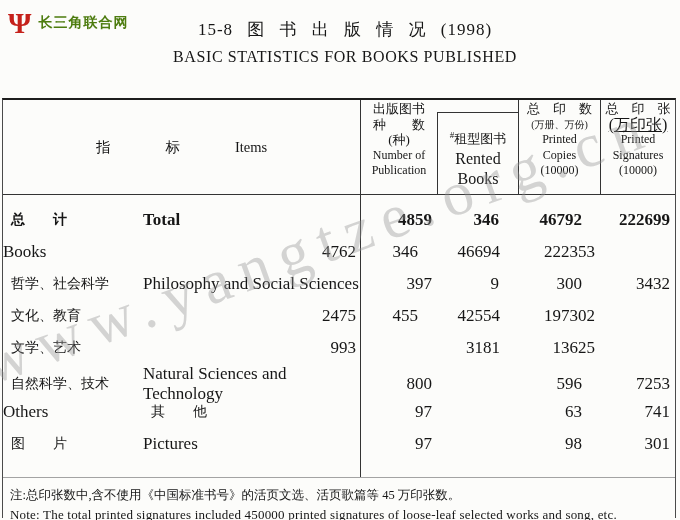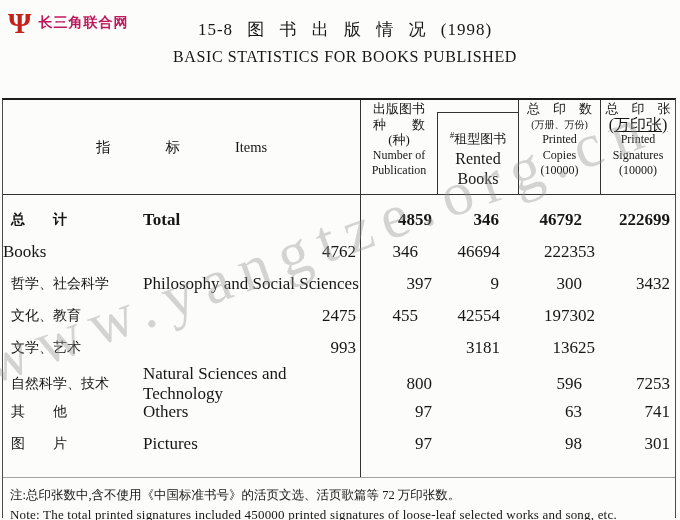--- a/index.html
+++ b/index.html
@@ -12,21 +12,21 @@
   
   .watermark{
     position:absolute;left:-15px;top:330px;width:860px;z-index:2;
     transform:rotate(-20deg);transform-origin:0 50%;
     font-size:62px;letter-spacing:11px;color:rgba(150,150,150,0.40);
     white-space:nowrap;pointer-events:none;
   }
   
   .logo{position:absolute;left:8px;top:8px;display:flex;align-items:center;gap:7px;}
   .logo-symbol{color:#c5211b;font-weight:bold;font-size:30px;line-height:1;font-family:"Liberation Serif",serif;}
-  .logo-text{font-family:"Liberation Sans","DejaVu Sans",sans-serif;font-weight:bold;font-size:14px;letter-spacing:1px;color:#be185d;}
+  .logo-text{font-family:"Liberation Sans","DejaVu Sans",sans-serif;font-weight:bold;font-size:14px;letter-spacing:1px;color:#4d7c0f;}
   
   .title-zh{position:absolute;left:0;top:18px;width:690px;text-align:center;
     font-size:17px;white-space:pre;word-spacing:9px;letter-spacing:1px;}
   .title-en{position:absolute;left:0;top:48px;width:690px;text-align:center;
     font-size:16px;letter-spacing:0.6px;}
   
   .frame{position:absolute;left:2px;top:98px;width:672px;height:418px;
     border-left:1px solid #4a4a4a;border-right:1px solid #4a4a4a;border-top:2px solid #1d1d1d;}
   .thead{position:relative;height:94px;border-bottom:1px solid #333;}
   .vline{position:absolute;top:0;bottom:0;width:1px;background:#333;}
@@ -163,38 +163,38 @@
         </div>
         <div class="row">
           <span class="cell cn">自然科学、技术</span>
           <span class="cell en">Natural Sciences and Technology</span>
           <span class="cell num pub">800</span>
           <span class="cell num rented"></span>
           <span class="cell num copies">596</span>
           <span class="cell num sigs">7253</span>
         </div>
         <div class="row">
+          <span class="cell en">Others</span>
           <span class="cell cn">其　　他</span>
-          <span class="cell en">Others</span>
           <span class="cell num pub">97</span>
           <span class="cell num rented"></span>
           <span class="cell num copies">63</span>
           <span class="cell num sigs">741</span>
         </div>
         <div class="row">
           <span class="cell cn">图　　片</span>
           <span class="cell en">Pictures</span>
           <span class="cell num pub">97</span>
           <span class="cell num rented"></span>
           <span class="cell num copies">98</span>
           <span class="cell num sigs">301</span>
         </div>
       </div>
 
     <div class="notes">
-      <div class="note-zh">注:总印张数中,含不使用《中国标准书号》的活页文选、活页歌篇等 72 万印张数。</div>
+      <div class="note-zh">注:总印张数中,含不使用《中国标准书号》的活页文选、活页歌篇等 45 万印张数。</div>
       <div class="note-en">Note: The total printed signatures included 450000 printed signatures of loose-leaf selected works and song, etc.</div>
     </div>
   </div>
 
 </div>
 
 <div class="watermark">www.yangtze.org.cn</div>
 
 </body></html>

